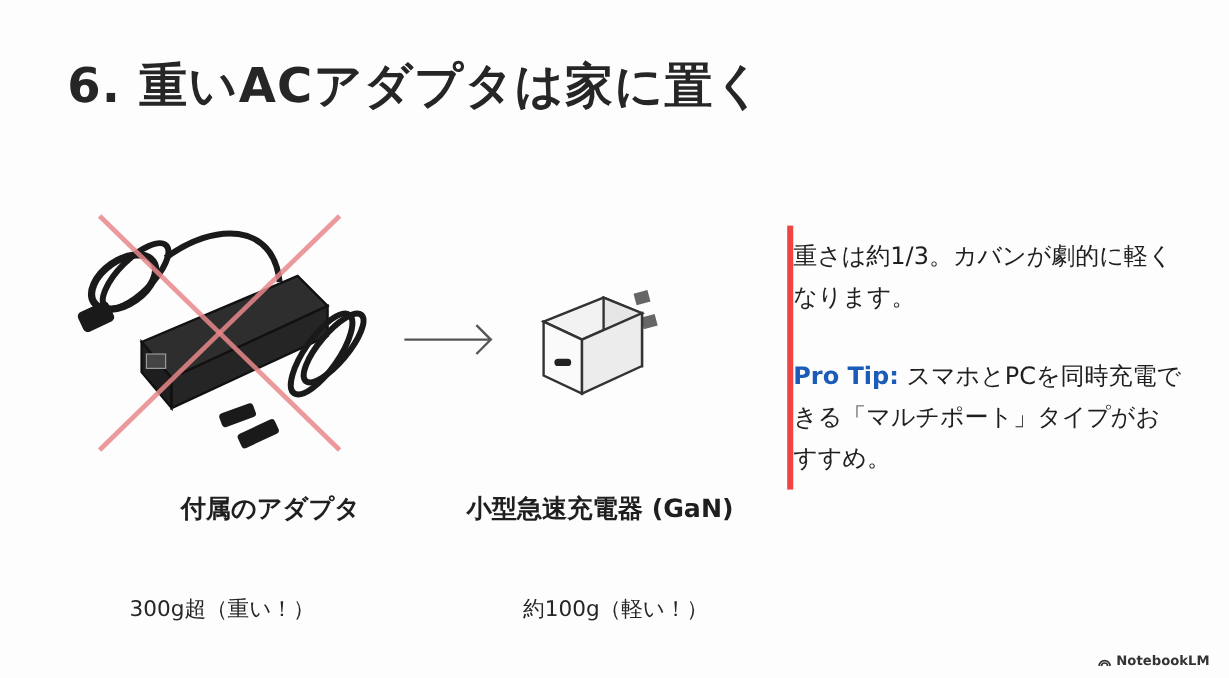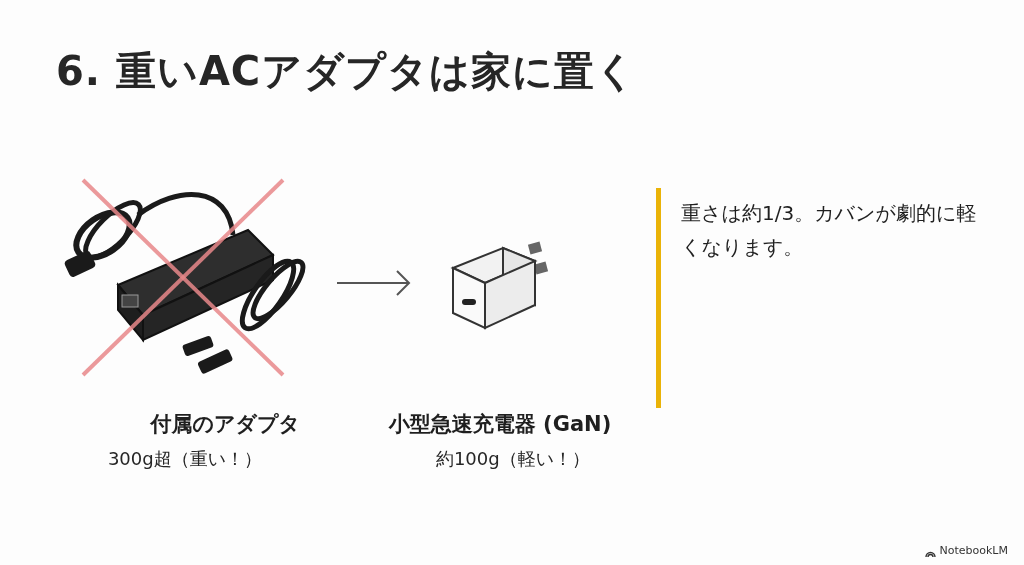--- a/index.html
+++ b/index.html
@@ -9,36 +9,36 @@
     position: absolute; left: 56px; top: 44px;
     font-size: 40px; font-weight: bold; letter-spacing: 1px; color: #262626;
   }
   .illus-old { position: absolute; left: 58px; top: 175px; width: 272px; height: 210px; }
   .arrow { position: absolute; left: 335px; top: 268px; width: 80px; height: 30px; }
   .illus-new { position: absolute; left: 445px; top: 233px; width: 110px; height: 100px; }
   .label-title {
     position: absolute; font-size: 21px; font-weight: bold; color: #1f1f1f; text-align: center;
   }
   .label-sub {
-    position: absolute; font-size: 18px; color: #262626; text-align: center;
+    position: absolute; font-size: 18px; color: #262626; text-align: center; margin-top: 48px;
   }
   .old-title { left: 70px; top: 410px; width: 230px; text-align: right; }
   .old-sub { left: 70px; top: 447px; width: 230px; }
   .new-title { left: 355px; top: 410px; width: 290px; }
   .new-sub { left: 368px; top: 447px; width: 290px; }
   .callout {
     position: absolute; left: 656px; top: 188px; width: 330px; height: 220px;
-    border-left: 5px solid #eab308; padding-left: 20px; padding-top: 8px;
+    border-left: 5px solid #ef4444; padding-top: 8px;
   }
   .callout p { font-size: 20px; line-height: 34px; color: #1f1f1f; }
   .callout .gap { height: 32px; }
   .pro { color: #1a5cb8; font-weight: bold; }
   .brand {
     position: absolute; right: 16px; bottom: 8px; font-size: 11px; color: #333;
-    display: flex; align-items: flex-end; gap: 4px; font-weight: normal;
+    display: flex; align-items: center; gap: 4px; font-weight: bold;
   }
 </style>
 </head>
 <body>
 
 <div class="title">6. 重いACアダプタは家に置く</div>
 
 <svg class="illus-old" viewBox="0 0 272 210">
 
   <ellipse cx="45" cy="60" rx="30" ry="18" fill="none" stroke="#1a1a1a" stroke-width="6" transform="rotate(-35 45 60)"></ellipse>
@@ -76,20 +76,21 @@
 </svg>
 
 <div class="label-title old-title">付属のアダプタ</div>
 <div class="label-sub old-sub">300g超（重い！）</div>
 <div class="label-title new-title">小型急速充電器 (GaN)</div>
 <div class="label-sub new-sub">約100g（軽い！）</div>
 
 <div class="callout">
   <p>重さは約1/3。カバンが劇的に軽くなります。</p>
   <div class="gap"></div>
+  <p><span class="pro">Pro Tip:</span> <span>スマホとPCを同時充電できる「マルチポート」タイプがおすすめ。</span></p>
 </div>
 
 <div class="brand">
   <svg width="11" height="9" viewBox="0 0 11 9">
     <path d="M1 9 A4.5 4.5 0 0 1 10 9" fill="none" stroke="#333" stroke-width="1.4"></path>
     <path d="M3 9 A2.5 2.5 0 0 1 8 9" fill="none" stroke="#333" stroke-width="1.4"></path>
   </svg>
   <span>NotebookLM</span>
 </div>
 

